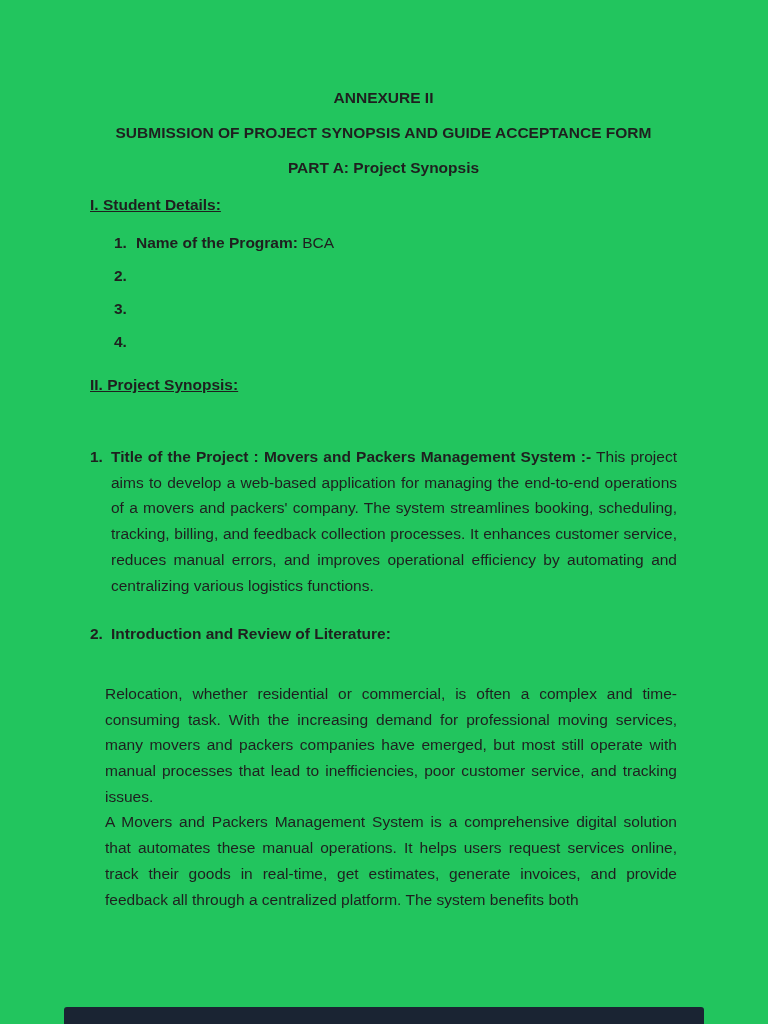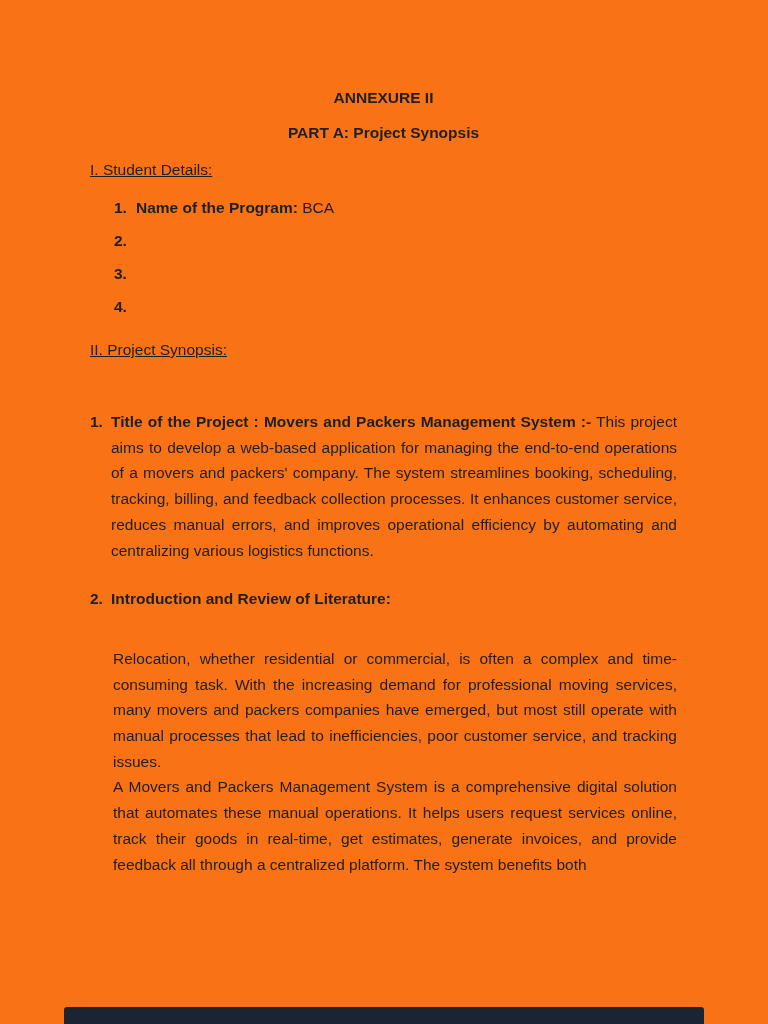--- a/index.html
+++ b/index.html
@@ -1,38 +1,38 @@
 <!DOCTYPE html>
 <html><head>
 <meta charset="utf-8">
 <style>
   * { margin: 0; padding: 0; box-sizing: border-box; }
   html, body { background: #ffffff; }
   .page {
     position: relative;
     width: 768px;
     height: 1024px;
-    background: #f97316;
+    background: #22c55e;
     overflow: hidden;
     font-family: "Liberation Sans", sans-serif;
     color: #1f1f1f;
     font-size: 15.5px;
   }
   .content {
     padding: 88px 91px 0 90px;
   }
   .center-line {
     text-align: center;
     line-height: 19px;
     margin-bottom: 16px;
   }
   .bold { font-weight: bold; }
   .underline { }
   .section-heading {
-    font-weight: normal;
+    font-weight: bold;
     text-decoration: underline;
     line-height: 19px;
   }
   .student-heading { margin-top: 18px; }
   .student-list { margin-top: 19px; }
   .student-item {
     display: flex;
     margin-left: 24px;
     margin-bottom: 14px;
     line-height: 19px;
@@ -51,21 +51,21 @@
     width: 21px;
     flex: 0 0 21px;
     line-height: 25.7px;
   }
   .syn-body {
     flex: 1;
     text-align: justify;
     line-height: 25.7px;
   }
   .syn-paragraphs {
-    margin-left: 23px;
+    margin-left: 15px;
     margin-top: 34px;
     text-align: justify;
     line-height: 25.7px;
   }
   .bottom-bar {
     position: absolute;
     left: 64px;
     right: 64px;
     bottom: 0;
     height: 17px;
@@ -73,20 +73,21 @@
     background: #1a2433;
   }
 </style>
 </head>
 <body>
 
 <div class="page">
   <div class="content">
 
     <div class="center-line bold">ANNEXURE II</div>
+    <div class="center-line bold">SUBMISSION OF PROJECT SYNOPSIS AND GUIDE ACCEPTANCE FORM</div>
     <div class="center-line bold underline">PART A: Project Synopsis</div>
 
     <div class="section-heading student-heading">I. Student Details:</div>
 
     <div class="student-list">
       <div class="student-item">
         <span class="num">1.</span>
         <span><span class="bold">Name of the Program:</span><span> BCA</span></span>
       </div>
       <div class="student-item">

